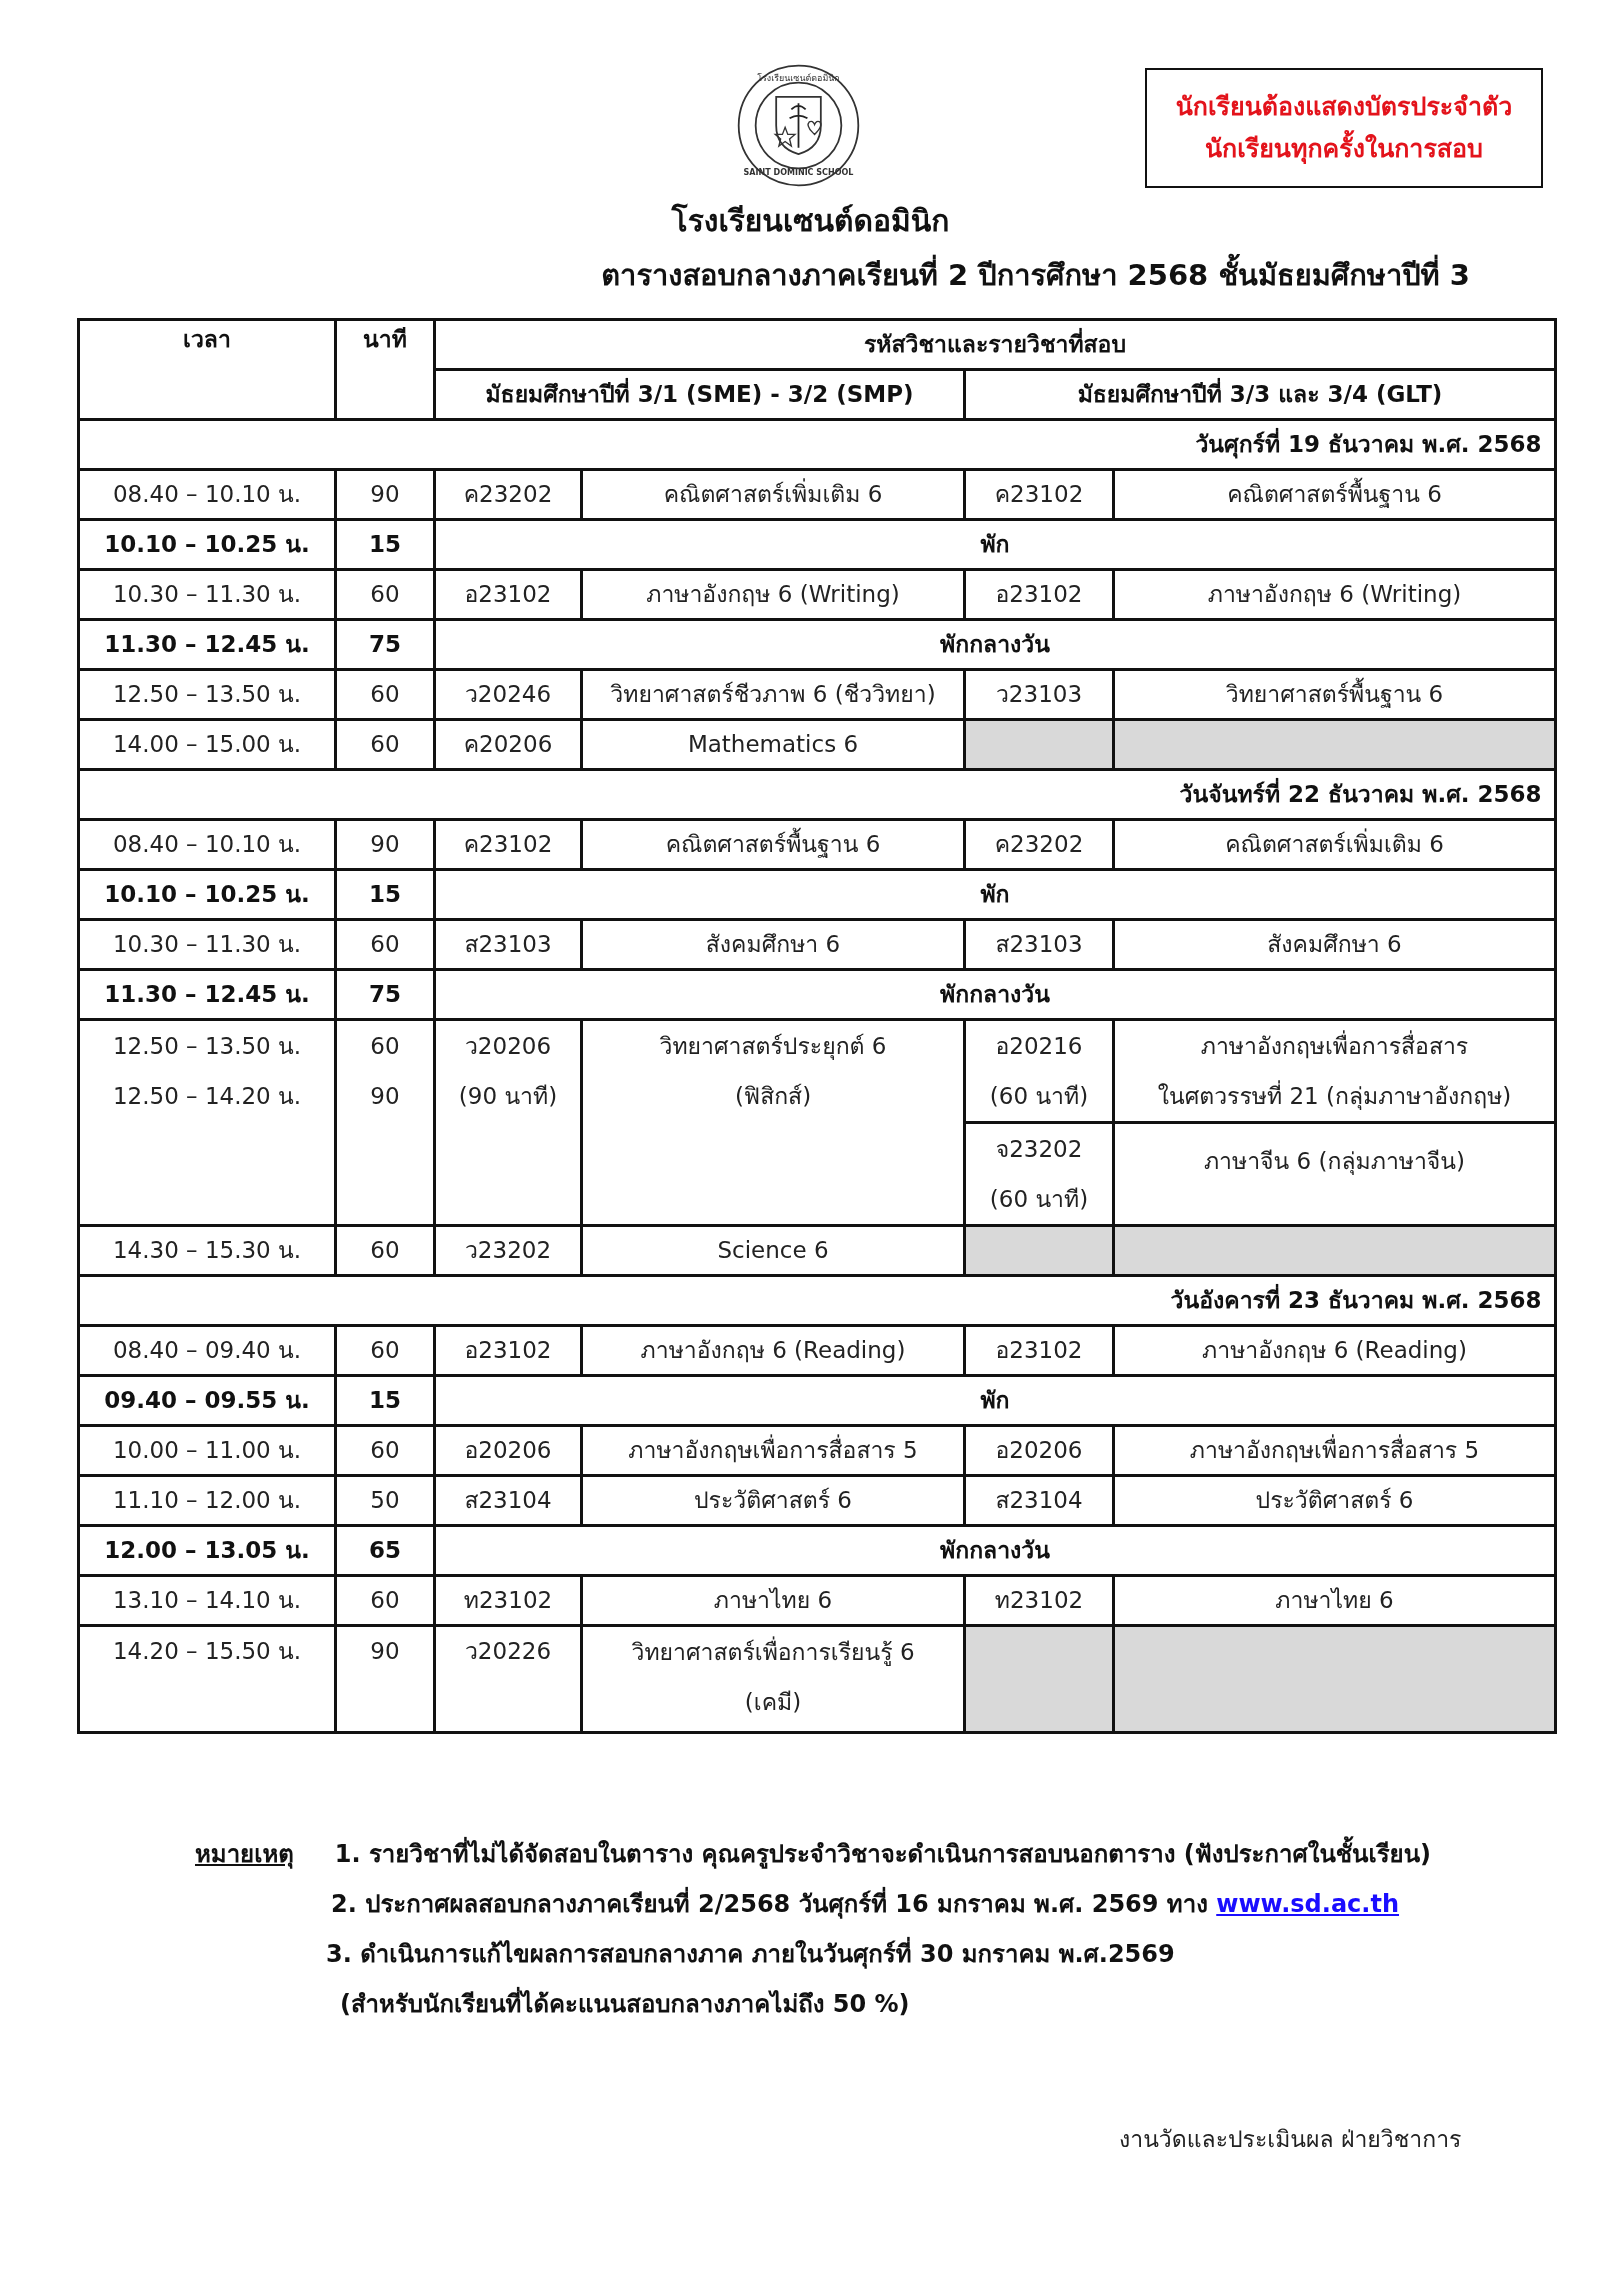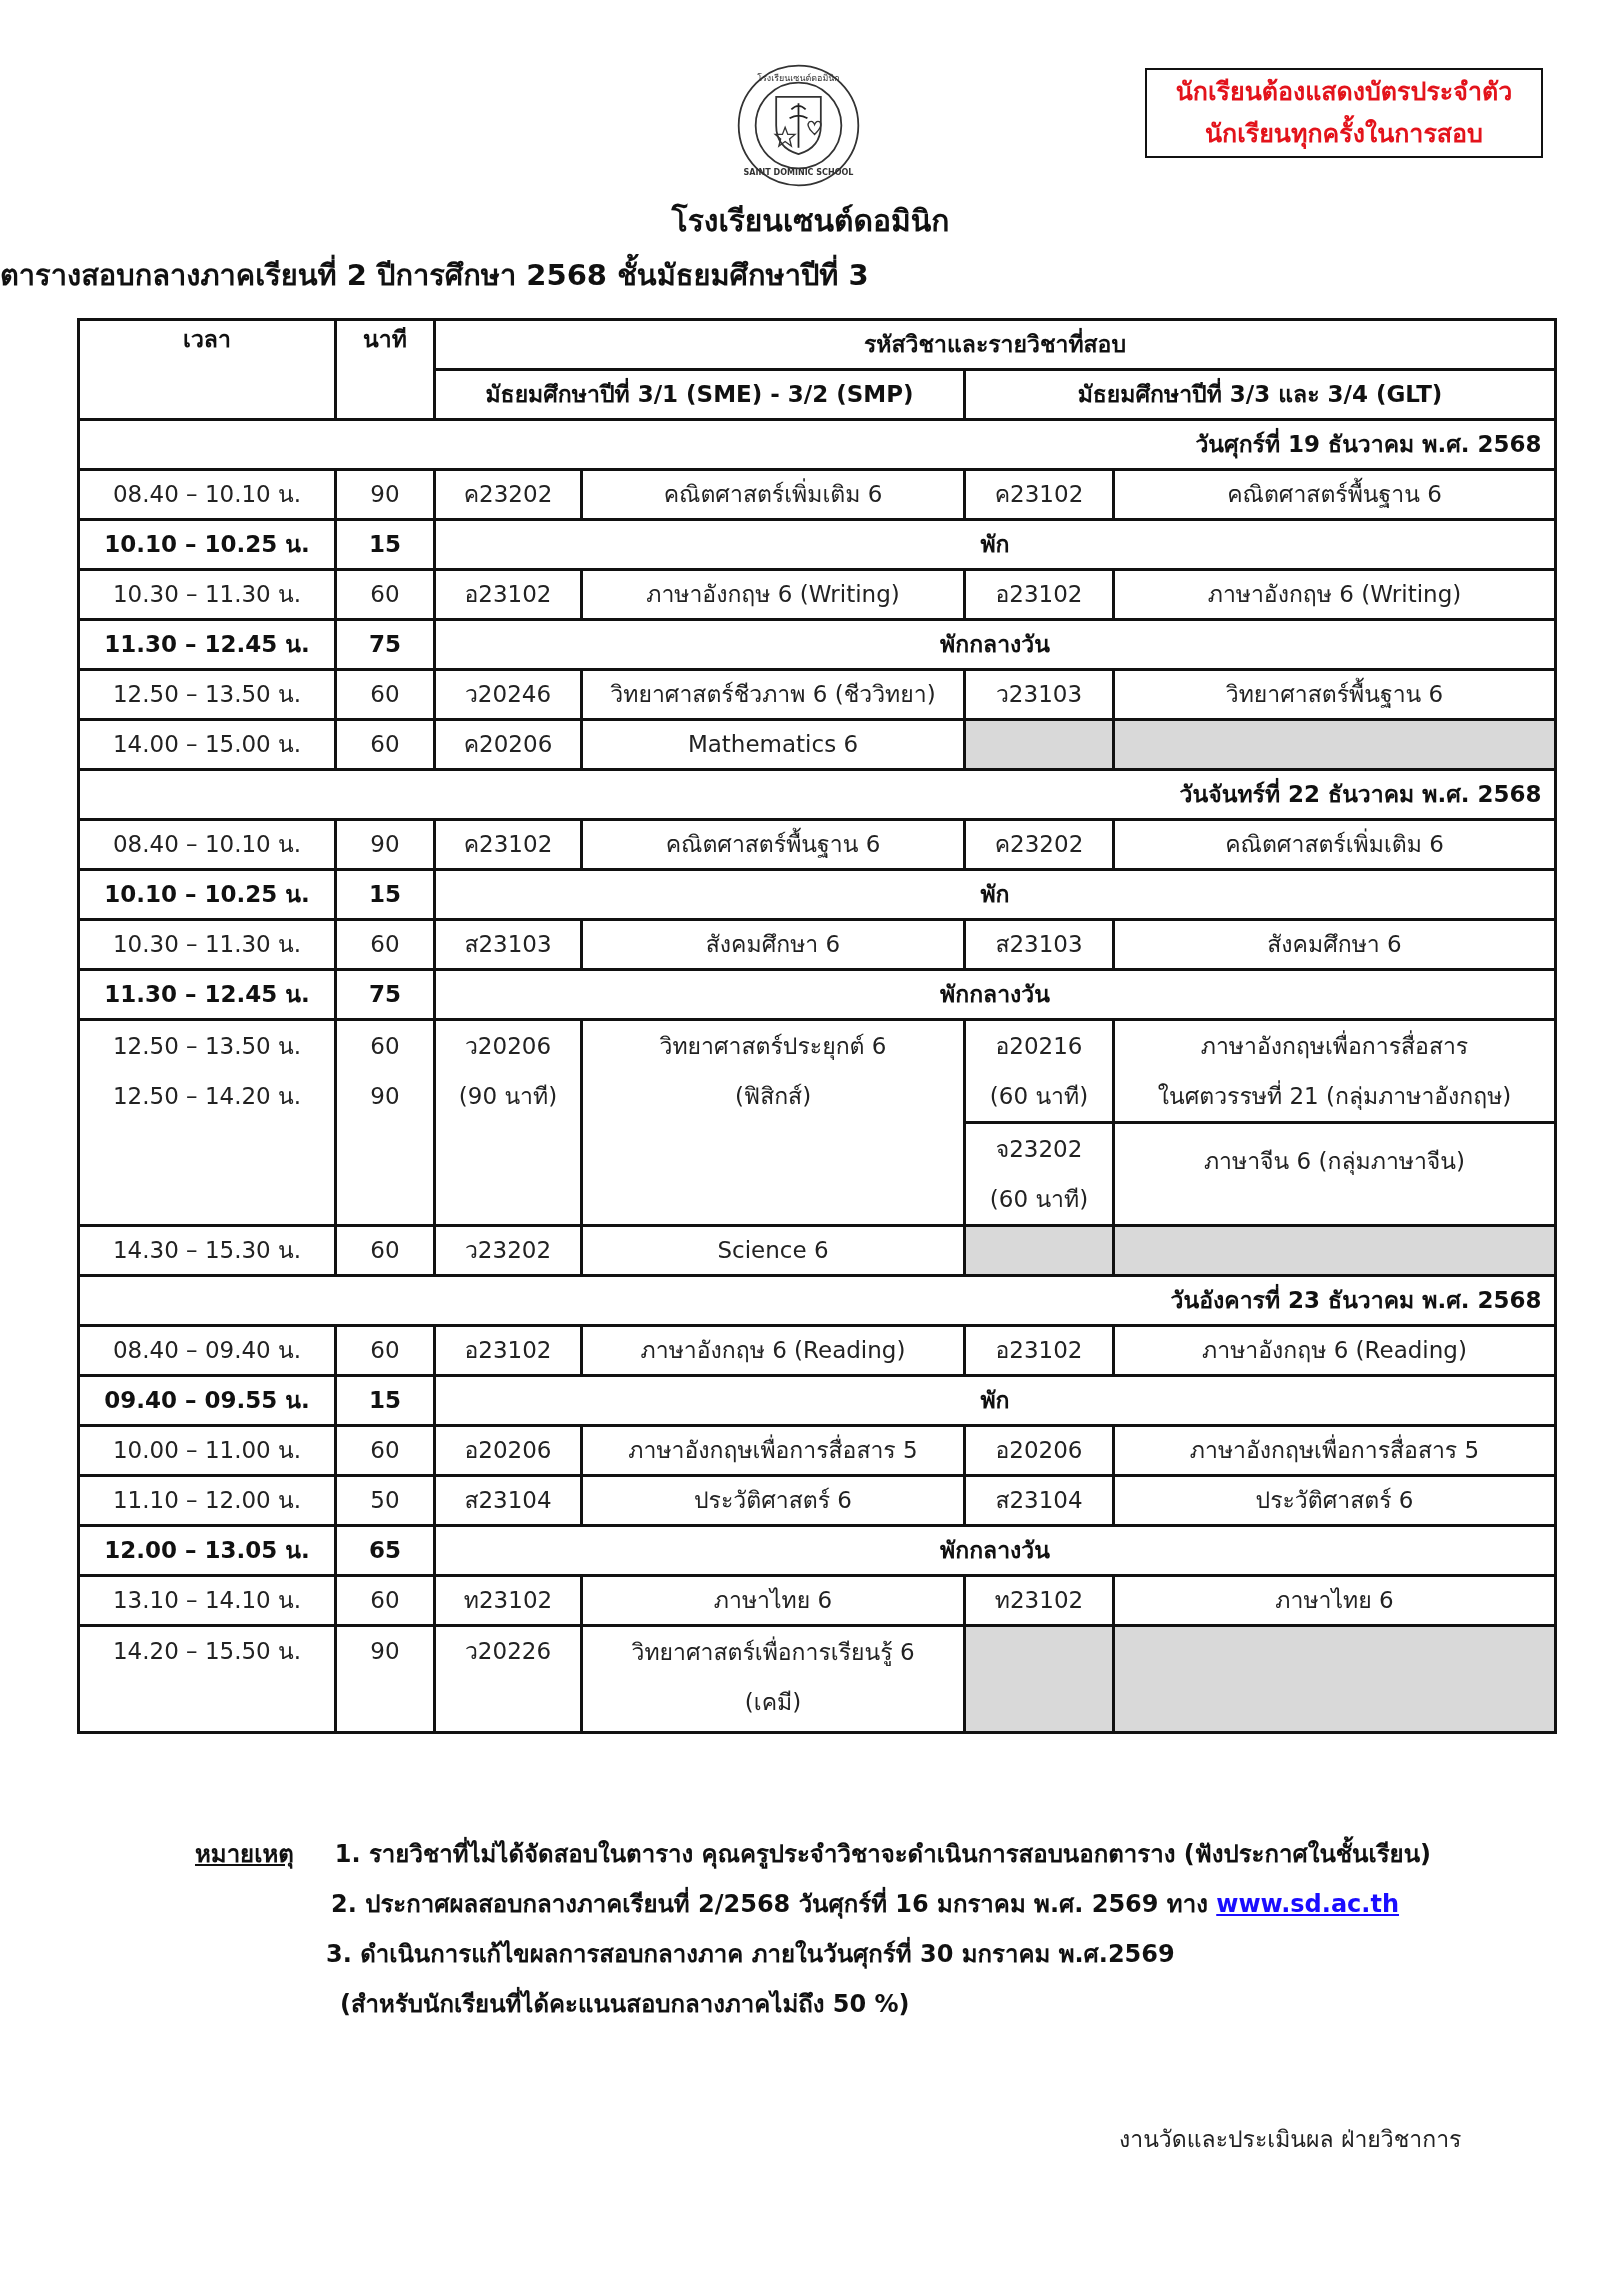--- a/index.html
+++ b/index.html
@@ -1,25 +1,25 @@
 <!DOCTYPE html>
 <html style="font-size:14.3px"><head>
 <meta charset="utf-8">
 <style>
   html, body { margin:0; padding:0; background:#ffffff; }
   body { width:1621px; height:2293px; position:relative; overflow:hidden;
          font-family: "DejaVu Sans", "Liberation Sans", sans-serif; color:#111; }
   .logo { position:absolute; left:736px; top:63px; width:125px; height:125px; }
-  .notice-box { position:absolute; left:1145px; top:68px; width:398px; height:90px;
+  .notice-box { position:absolute; left:1145px; top:68px; width:398px; height:120px;
     border:2.7px solid #111; box-sizing:border-box; display:flex; flex-direction:column;
     align-items:center; justify-content:center; gap:10.7px; }
   .notice-box span { color:#e3131b; font-weight:bold; font-size:25px; line-height:32px; }
   .school-name { position:absolute; left:0; width:1621px; top:199px; text-align:center;
     font-size:30px; font-weight:bold; line-height:43px; }
-  .doc-title { position:absolute; left:0; width:1470px; top:254px; text-align:left;
+  .doc-title { position:absolute; left:0; width:1470px; top:254px; text-align:right;
     font-size:29px; font-weight:bold; line-height:43px; }
 
   table.sched { position:absolute; left:77px; top:318px; width:1476px;
     border-collapse:collapse; table-layout:fixed; font-size:23px; }
   table.sched td { border:3.6px solid #111; padding:0 12.5px; height:47px;
     text-align:center; vertical-align:middle; line-height:27px; color:#222; white-space:nowrap; }
   table.sched td.th { font-weight:bold; color:#111; }
   table.sched td.subj { text-align:center; }
   table.sched td.day { font-weight:bold; color:#111;text-align:right; }
   table.sched tr.brk td { font-weight:bold; color:#111; }

